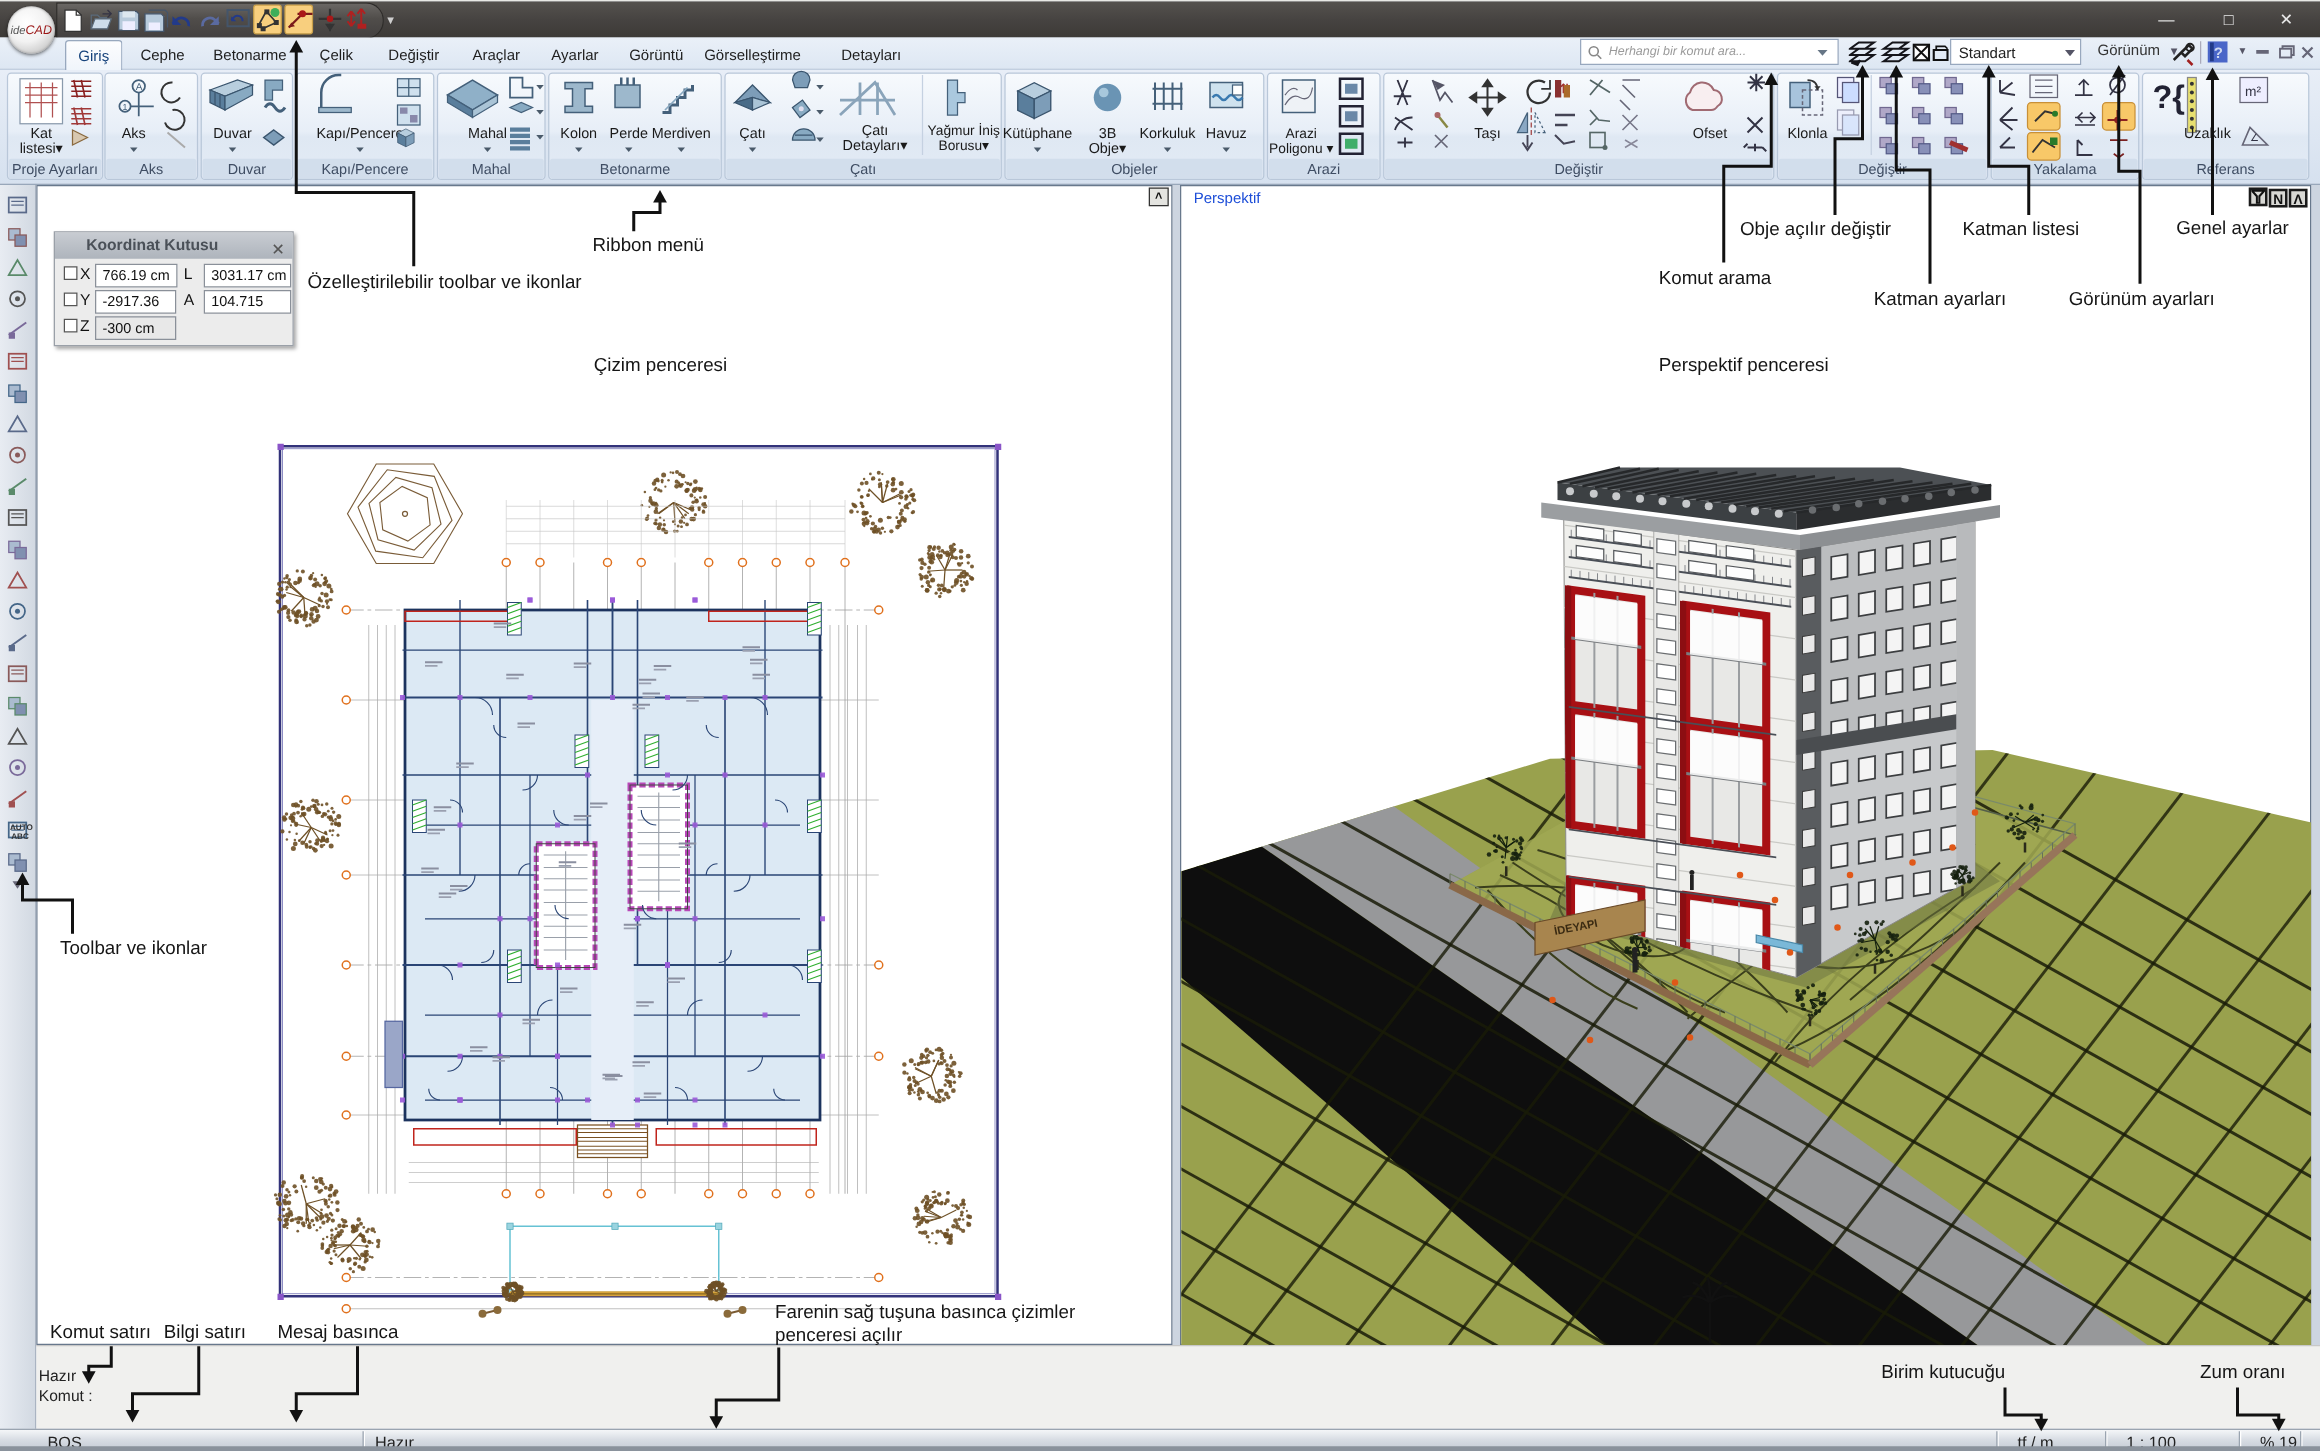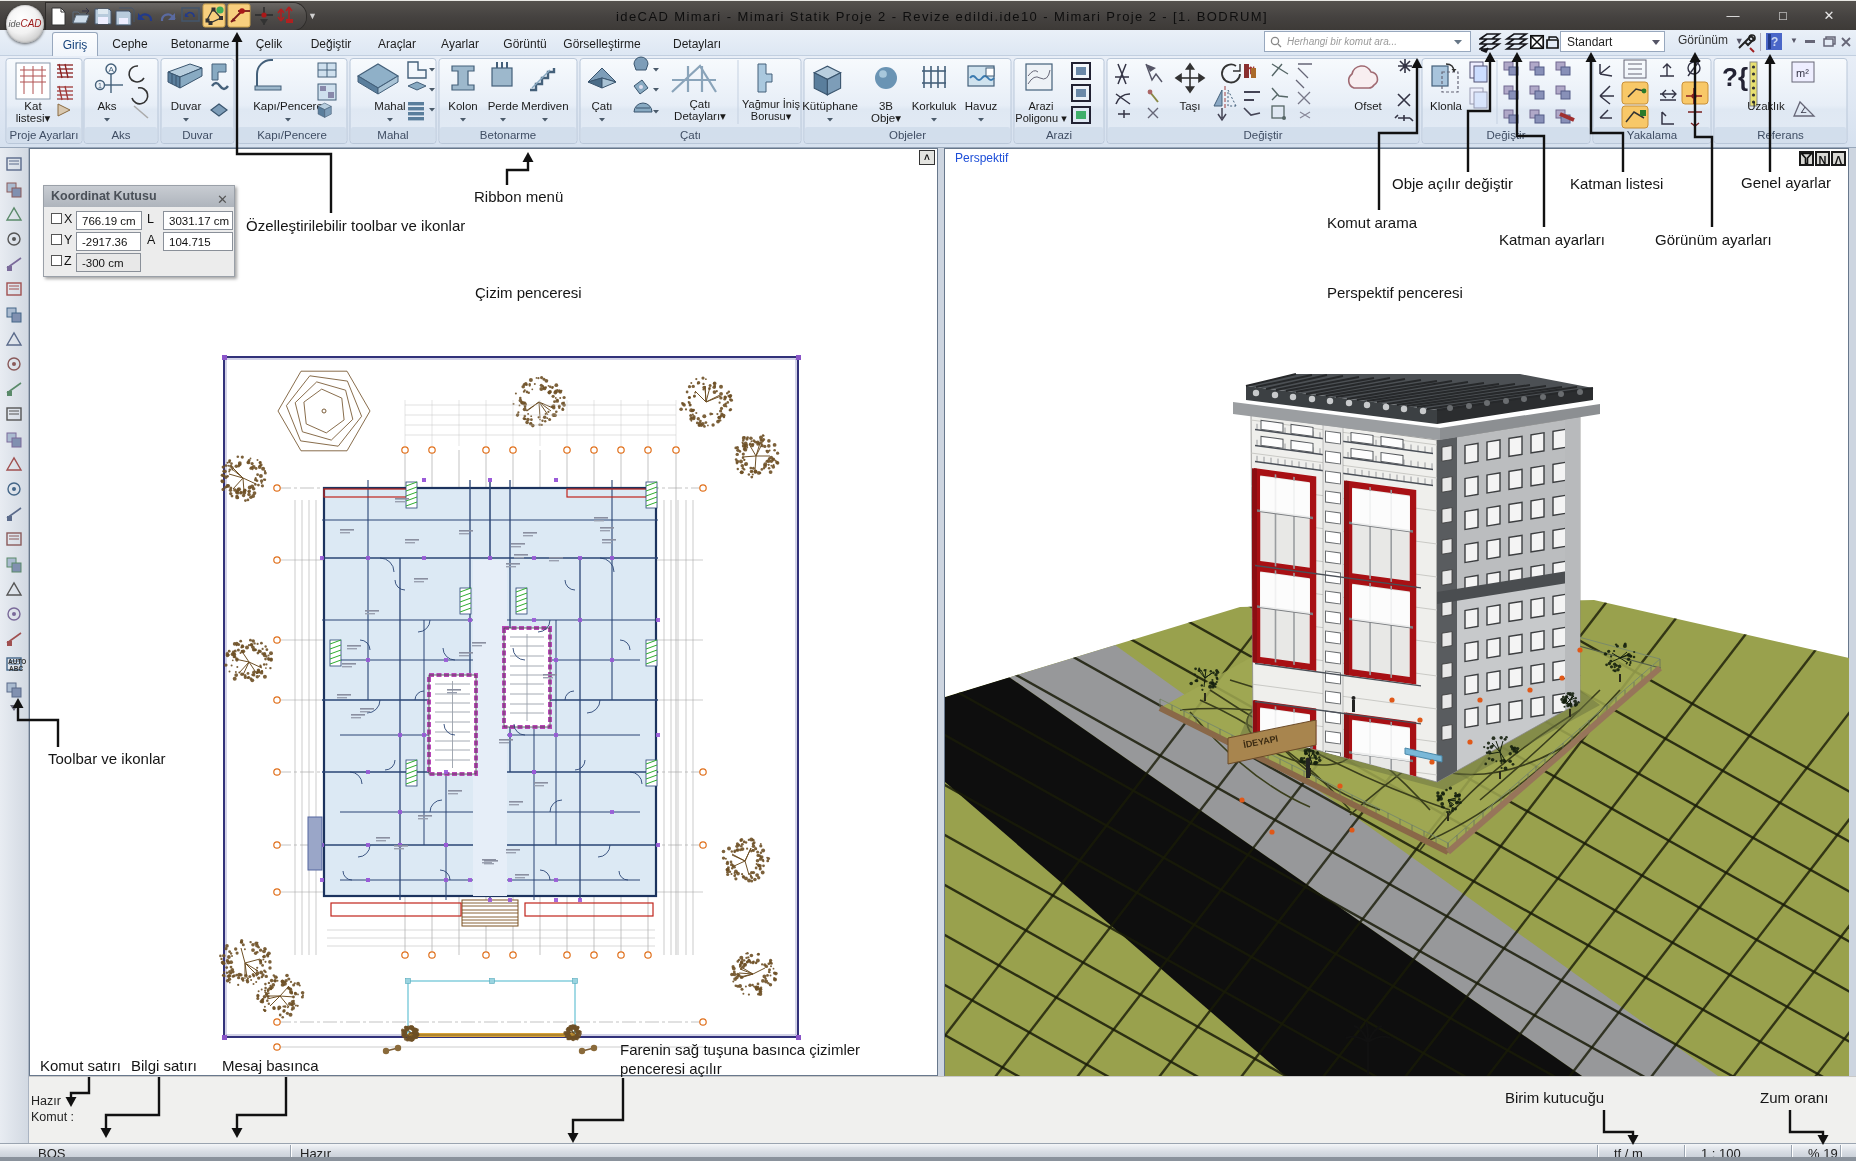--- a/index.html
+++ b/index.html
@@ -36,35 +36,34 @@
 #cmdpanel { position:absolute; left:29px; top:1076px; width:1827px; height:67px; background:#f0f0ee; border-top:1px solid #c8c8c8; }
 #statusbar { position:absolute; left:0; top:1143px; width:1856px; height:18px;
   background:linear-gradient(#f4f6f8,#d8dde4 45%,#c2c9d2); border-top:1px solid #9aa4b0; font-size:13px; color:#222; }
 .sbtext { position:absolute; top:2px; }
 .sbsep { position:absolute; top:1px; width:1px; height:16px; background:#9aa4b0; box-shadow:1px 0 0 #fff; }
 #bottomline { position:absolute; left:0; top:1157px; width:1856px; height:4px; background:#8a929c; }
 .ann { position:absolute; color:#151515; white-space:nowrap; z-index:55; }
 #koordinat { position:absolute; left:43px; top:185px; width:192px; height:92px; background:#ececec;
   border:1px solid #9aa0a8; box-shadow:2px 2px 3px rgba(0,0,0,0.35); z-index:30; font-size:12.5px; }
 #koordinat .hdr { height:21px; background:linear-gradient(#c8ccd2,#aeb4bc); color:#4a5058; font-weight:bold;
-  line-height:21px; padding-left:7px; font-size:12.5px; }
+  line-height:21px; padding-left:25px; font-size:12.5px; }
 #koordinat .x { position:absolute; right:6px; top:3px; color:#555; font-weight:normal; font-size:13px; }
 .kfield { position:absolute; background:#fff; border:1px solid #8a9099; height:19px; font-size:11.5px; color:#111; line-height:18px; padding-left:5px; }
 .kchk { position:absolute; width:11px; height:11px; background:#fff; border:1px solid #555; }
 .klab { position:absolute; font-size:12.5px; color:#111; }
 #persbtns { position:absolute; left:1798px; top:150px; z-index:10; }
 .pbtn { display:inline-block; width:15px; height:15px; border:2px solid #1a1a1a; background:#d8d8d4; margin-left:1px;
   font-size:11px; text-align:center; line-height:14px; color:#111; font-weight:bold; }
 #upbtn { position:absolute; left:919px; top:150px; width:16px; height:15px; border:1.5px solid #333; background:#e4e4e0;
   font-size:10px; text-align:center; line-height:13px; color:#111; font-weight:bold; z-index:10; }
 #perslabel { position:absolute; left:955px; top:151px; color:#1d4ed8; font-size:12px; z-index:10; }
 </style></head><body>
 <div id="root">
   <div id="titlebar">
-    <div id="title">ideCAD Mimari - Mimari Statik Proje 2 - Revize edildi.ide10 - Mimari Proje 2 - [1. BODRUM]</div>
     <div id="qat"></div>
     <svg width="340" height="30" style="position:absolute;left:0;top:0">
         <g transform="translate(50,6)">
           <path d="M2 1 h9 l4 4 v13 h-13 Z" fill="#fff" stroke="#333"></path>
           <path d="M11 1 l0 4 h4" fill="none" stroke="#333"></path>
         </g>
         <g transform="translate(72,6)">
           <path d="M1 16 l3 -8 h13 l-3 8 Z" fill="#cddcea" stroke="#5a6a7a"></path>
           <path d="M1 16 v-11 h5 l2 2 h6" fill="none" stroke="#5a6a7a"></path>
           <path d="M10 4 h7 m-3 -3 l3 3 l-3 3" stroke="#334" fill="none"></path>

